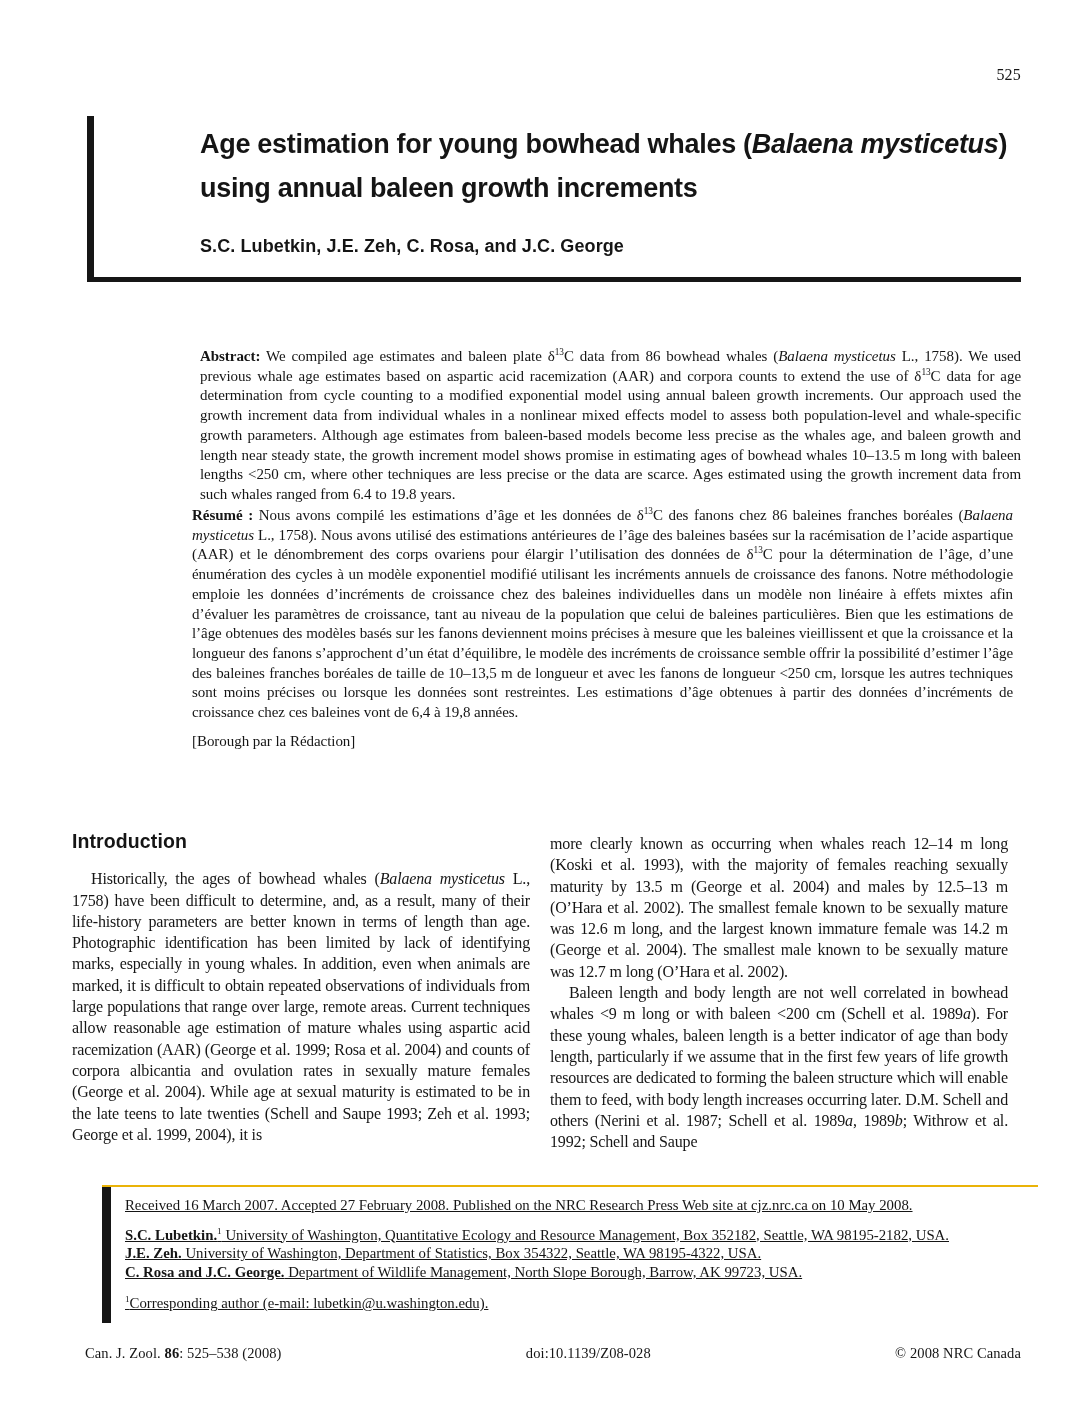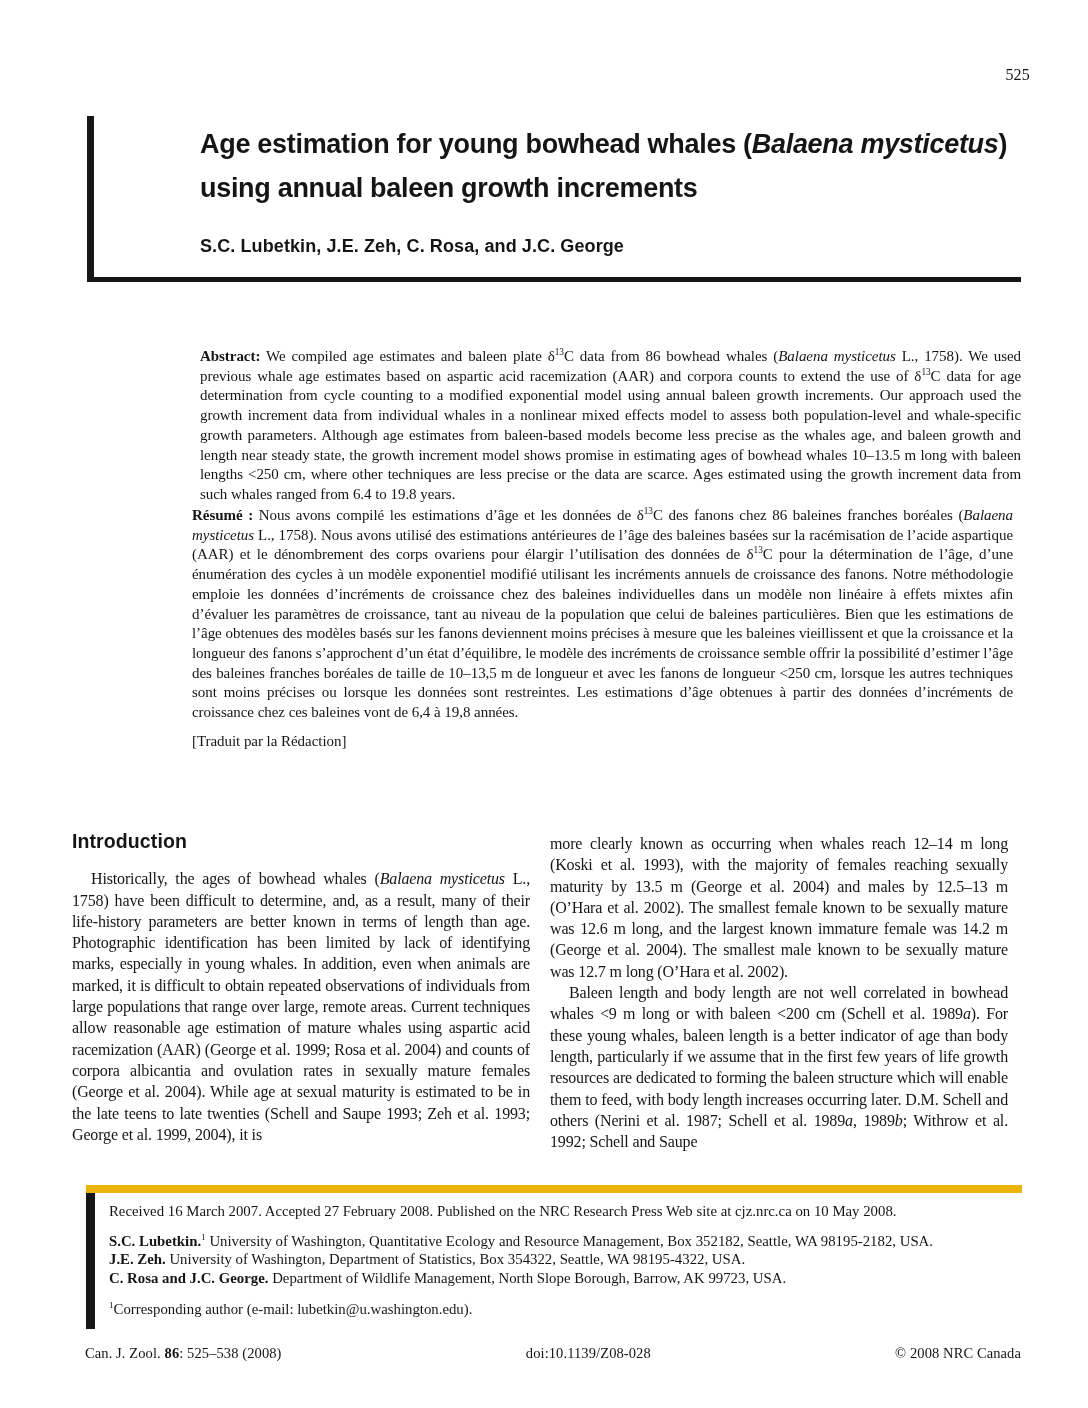--- a/index.html
+++ b/index.html
@@ -8,21 +8,21 @@
   body {
     width:1088px; height:1408px; position:relative;
     font-family:"Liberation Serif","DejaVu Serif",serif;
     color:#151515; overflow:hidden;
   }
   .it { font-style:italic; }
   .bd { font-weight:bold; }
   sup { font-size:0.62em; vertical-align:super; line-height:0; }
 
   .page-number {
-    position:absolute; top:66px; left:94px; width:936px;
+    position:absolute; top:66px; left:85px; width:936px;
     text-align:right; font-size:16px; letter-spacing:0.2px;
   }
 
   .title-block {
     position:absolute; top:116px; left:87px; width:934px;
     border-left:7px solid #161616;
     border-bottom:5px solid #161616;
     padding:6px 0 20px 106px;
     font-family:"Liberation Sans","DejaVu Sans",sans-serif;
   }
@@ -47,22 +47,23 @@
   .col { width:458px; font-size:16px; line-height:21.3px; text-align:justify; letter-spacing:-0.15px; }
   .intro-heading {
     font-family:"Liberation Sans","DejaVu Sans",sans-serif;
     font-size:19.5px; font-weight:bold; letter-spacing:0.1px;
   }
   .col-left .para { margin-top:16px; }
   .col-right { padding-top:2px; }
   .indent { text-indent:19px; }
 
   .foot-block {
-    position:absolute; top:1185px; left:86px; width:936px;
-    border-top:8px solid #eab308;
+    position:absolute; top:1185px; left:102px; width:936px;
+    border-top:2px solid #eab308;
+    text-decoration:underline;
   }
   .foot-bar { position:absolute; left:0; top:0; width:9px; height:136px; background:#161616; }
   .foot-content { padding:9px 0 0 23px; font-size:14.8px; line-height:18.6px; }
   .received { margin-bottom:11px; }
   .affiliations { max-width:855px; }
   .corresponding { margin-top:13px; }
 
   .journal-footer {
     position:absolute; top:1345px; left:85px; width:936px;
     display:flex; justify-content:space-between; align-items:flex-start;
@@ -78,21 +79,21 @@
 
   <header class="title-block">
     <h1 class="title"><span>Age estimation for young bowhead whales (</span><span class="it">Balaena mysticetus</span><span>) using annual baleen growth increments</span></h1>
     <div class="authors">S.C. Lubetkin, J.E. Zeh, C. Rosa, and J.C. George</div>
   </header>
 
   <p class="abstract"><span class="bd">Abstract:</span><span> We compiled age estimates and baleen plate δ</span><sup>13</sup><span>C data from 86 bowhead whales (</span><span class="it">Balaena mysticetus</span><span> L., 1758). We used previous whale age estimates based on aspartic acid racemization (AAR) and corpora counts to extend the use of δ</span><sup>13</sup><span>C data for age determination from cycle counting to a modified exponential model using annual baleen growth increments. Our approach used the growth increment data from individual whales in a nonlinear mixed effects model to assess both population-level and whale-specific growth parameters. Although age estimates from baleen-based models become less precise as the whales age, and baleen growth and length near steady state, the growth increment model shows promise in estimating ages of bowhead whales 10–13.5 m long with baleen lengths &lt;250 cm, where other techniques are less precise or the data are scarce. Ages estimated using the growth increment data from such whales ranged from 6.4 to 19.8 years.</span></p>
 
   <div class="resume">
     <p><span class="bd">Résumé :</span><span> Nous avons compilé les estimations d’âge et les données de δ</span><sup>13</sup><span>C des fanons chez 86 baleines franches boréales (</span><span class="it">Balaena mysticetus</span><span> L., 1758). Nous avons utilisé des estimations antérieures de l’âge des baleines basées sur la racémisation de l’acide aspartique (AAR) et le dénombrement des corps ovariens pour élargir l’utilisation des données de δ</span><sup>13</sup><span>C pour la détermination de l’âge, d’une énumération des cycles à un modèle exponentiel modifié utilisant les incréments annuels de croissance des fanons. Notre méthodologie emploie les données d’incréments de croissance chez des baleines individuelles dans un modèle non linéaire à effets mixtes afin d’évaluer les paramètres de croissance, tant au niveau de la population que celui de baleines particulières. Bien que les estimations de l’âge obtenues des modèles basés sur les fanons deviennent moins précises à mesure que les baleines vieillissent et que la croissance et la longueur des fanons s’approchent d’un état d’équilibre, le modèle des incréments de croissance semble offrir la possibilité d’estimer l’âge des baleines franches boréales de taille de 10–13,5 m de longueur et avec les fanons de longueur &lt;250 cm, lorsque les autres techniques sont moins précises ou lorsque les données sont restreintes. Les estimations d’âge obtenues à partir des données d’incréments de croissance chez ces baleines vont de 6,4 à 19,8 années.</span></p>
-    <p class="traduit">[Traduit par la Rédaction]</p>
+    <p class="traduit">[Borough par la Rédaction]</p>
   </div>
 
   <section class="introduction">
     <div class="columns">
       <div class="col col-left">
         <h2 class="intro-heading">Introduction</h2>
         <p class="para indent"><span>Historically, the ages of bowhead whales (</span><span class="it">Balaena mysticetus</span><span> L., 1758) have been difficult to determine, and, as a result, many of their life-history parameters are better known in terms of length than age. Photographic identification has been limited by lack of identifying marks, especially in young whales. In addition, even when animals are marked, it is difficult to obtain repeated observations of individuals from large populations that range over large, remote areas. Current techniques allow reasonable age estimation of mature whales using aspartic acid racemization (AAR) (George et al. 1999; Rosa et al. 2004) and counts of corpora albicantia and ovulation rates in sexually mature females (George et al. 2004). While age at sexual maturity is estimated to be in the late teens to late twenties (Schell and Saupe 1993; Zeh et al. 1993; George et al. 1999, 2004), it is</span></p>
       </div>
       <div class="col col-right">
         <p class="para"><span>more clearly known as occurring when whales reach 12–14 m long (Koski et al. 1993), with the majority of females reaching sexually maturity by 13.5 m (George et al. 2004) and males by 12.5–13 m (O’Hara et al. 2002). The smallest female known to be sexually mature was 12.6 m long, and the largest known immature female was 14.2 m (George et al. 2004). The smallest male known to be sexually mature was 12.7 m long (O’Hara et al. 2002).</span></p>

